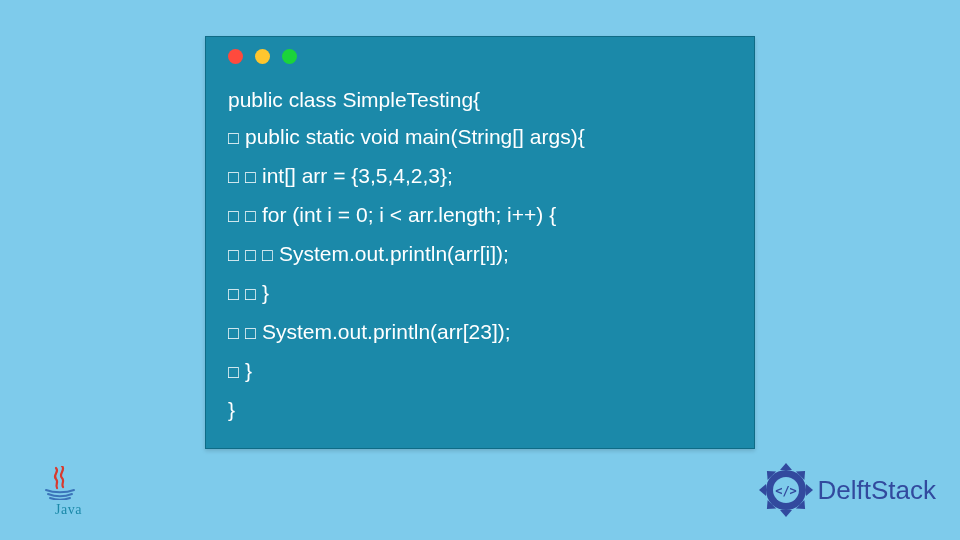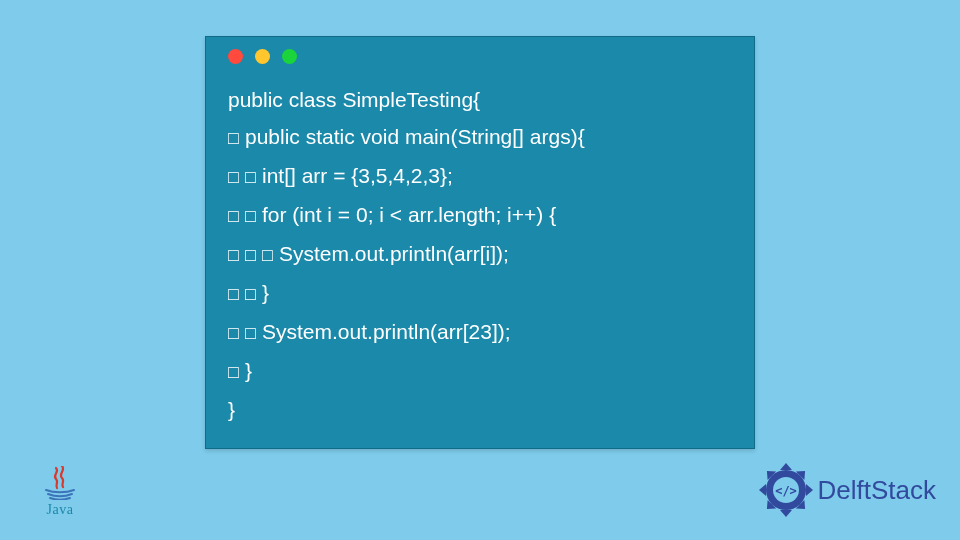--- a/index.html
+++ b/index.html
@@ -60,20 +60,21 @@
   .java-cup {
     position: relative;
     width: 44px; height: 34px;
     margin-bottom: 2px;
   }
   .java-cup svg { width: 44px; height: 34px; }
   .java-text {
     color: #1b89a9;
     font-size: 14px;
     letter-spacing: 0.5px;
+    text-align: right;
   }
   .delft-logo {
     position: absolute;
     right: 24px;
     bottom: 22px;
     display: flex;
     align-items: center;
     gap: 4px;
   }
   .gear {

